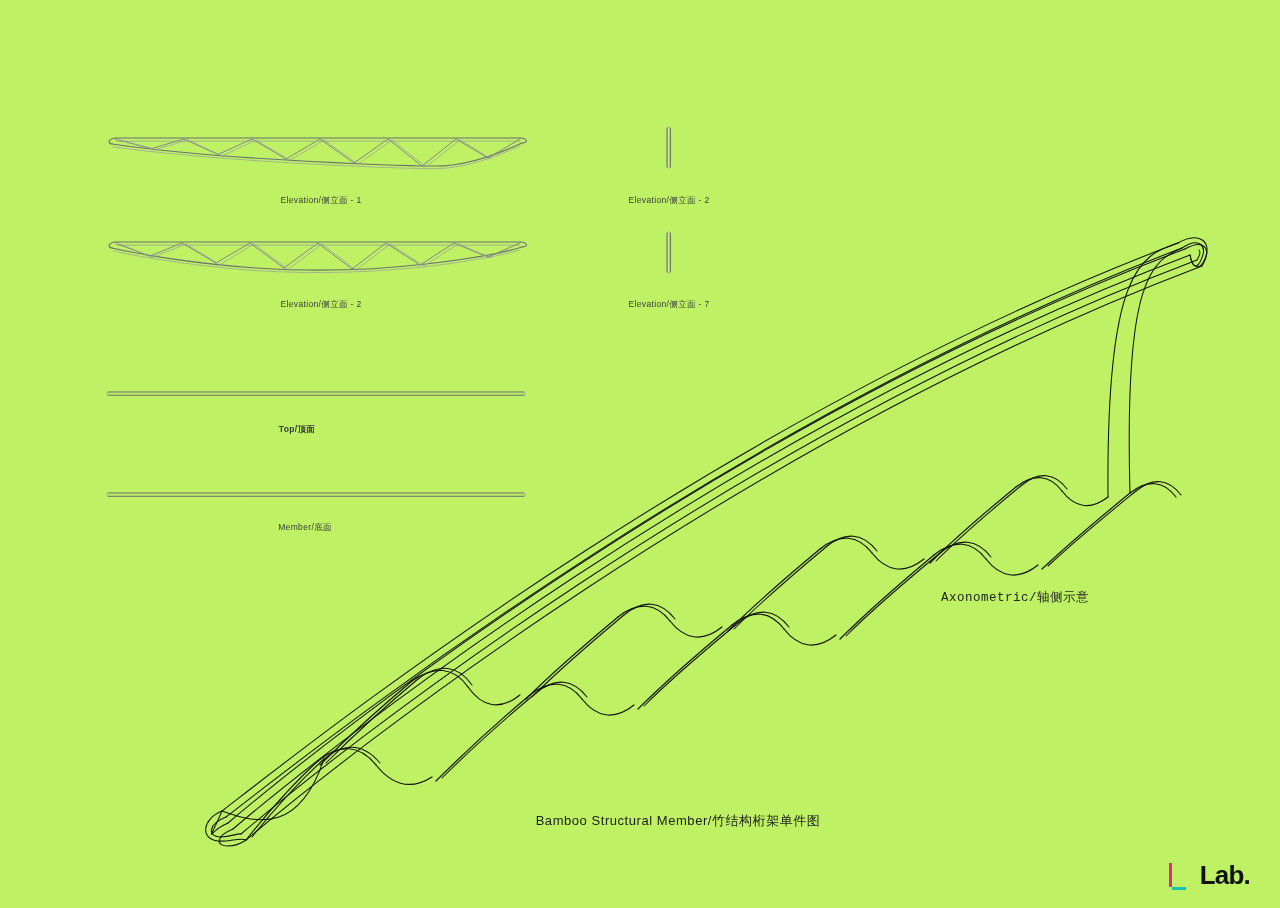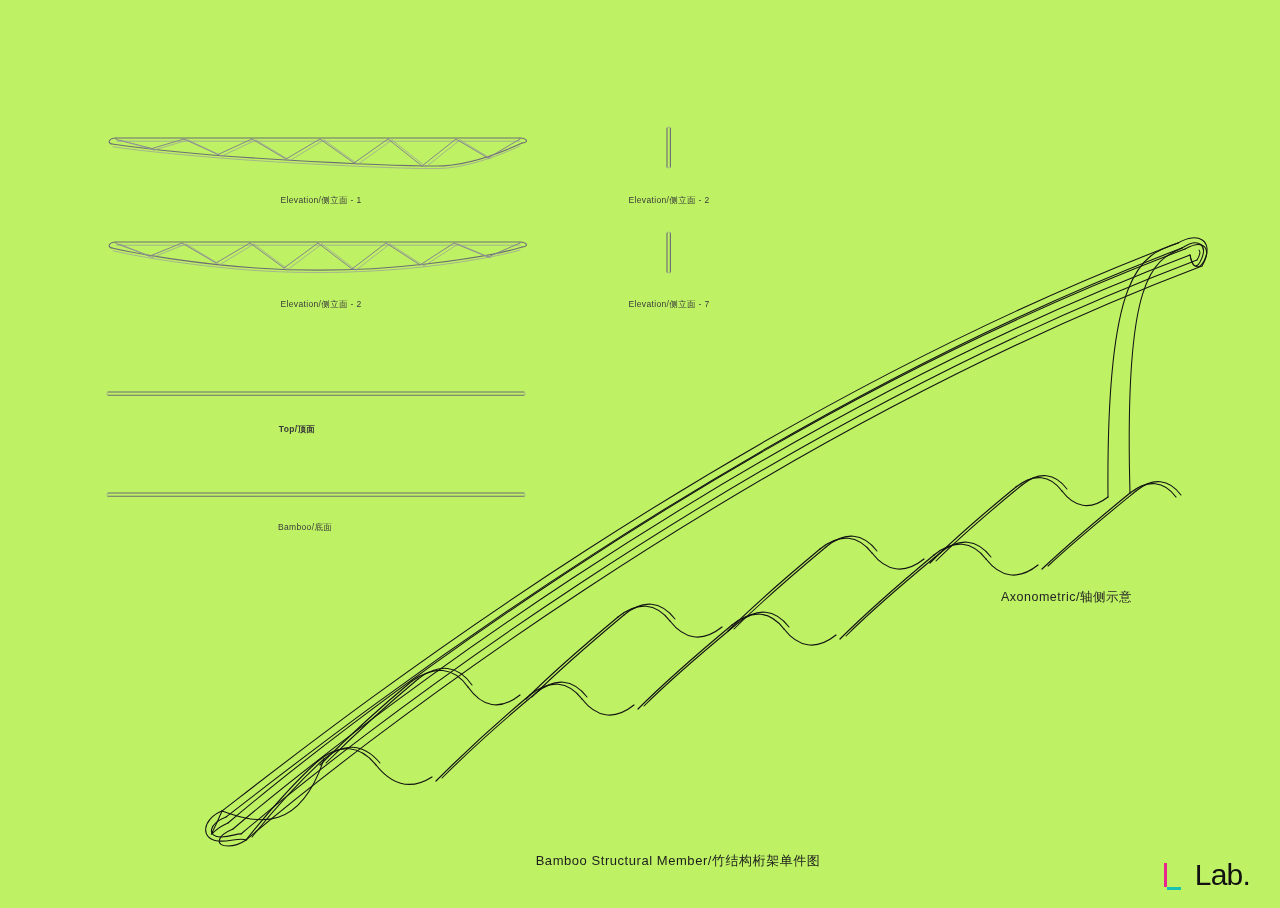--- a/index.html
+++ b/index.html
@@ -111,22 +111,22 @@
   }
   .logo-bar-h {
     position: absolute;
     left: 3px;
     bottom: 0;
     width: 14px;
     height: 3px;
     background: #19c3b2;
   }
   .logo-text {
-    font-size: 30px;
-    font-weight: 400;
+    font-size: 26px;
+    font-weight: 700;
     letter-spacing: -0.8px;
     line-height: 30px;
     color: #111111;
   }
 </style>
 </head>
 <body>
 
 <div id="sheet">
 
@@ -250,21 +250,21 @@
   <div class="view" style="left:106px; top:489px;">
     <svg width="420" height="12" viewBox="0 0 420 12" aria-hidden="true">
       <g class="ortho">
         <path class="chord" d="M 2 4 L 418 4"></path>
         <path class="chord" d="M 2 7.2 L 418 7.2"></path>
         <path class="inner" d="M 2 4 C 0.4 4, 0.4 7.2, 2 7.2"></path>
         <path class="inner" d="M 418 4 C 419.6 4, 419.6 7.2, 418 7.2"></path>
       </g>
     </svg>
   </div>
-  <div class="caption centered" style="left:305px; top:522px;">Bamboo/底面</div>
+  <div class="caption centered" style="left:305px; top:522px;">Member/底面</div>
 
   <div class="view" style="left:200px; top:225px;">
     <svg width="1015" height="620" viewBox="0 0 1015 620" aria-hidden="true">
       <g class="axo">
 
         <path class="tube-edge" d="M 28 598 C 120 520, 520 200, 985 24"></path>
         <path class="tube-edge" d="M 33 604 C 125 526, 525 206, 990 30"></path>
 
         <path class="tube-edge" d="M 41 609 C 133 531, 533 211, 997 35"></path>
         <path class="tube-edge" d="M 46 615 C 138 537, 538 217, 1002 41"></path>
@@ -335,23 +335,23 @@
         <path class="tube-edge" d="M 822 260 C 839 246, 855 248, 867 264"></path>
         <path class="tube-edge" d="M 848 341 C 878 313, 914 284, 936 266"></path>
         <path class="tube-edge" d="M 936 266 C 953 252, 969 254, 981 270"></path>
 
         <path class="tube-edge" d="M 22 586 C 60 600, 100 606, 124 534"></path>
         <path class="tube-edge" d="M 978 18 C 940 30, 906 46, 908 272"></path>
         <path class="tube-edge" d="M 982 23 C 952 36, 924 52, 930 268"></path>
       </g>
     </svg>
   </div>
-  <div class="caption caption-lg" style="left:1001px; top:589px;">Axonometric/轴侧示意</div>
-
-  <div class="caption caption-title centered" style="left:660px; top:852px;padding-left:36px;">Bamboo Structural Member/竹结构桁架单件图</div>
+  <div class="caption caption-lg" style="left:941px; top:589px;font-family:Liberation Mono, monospace;">Axonometric/轴侧示意</div>
+
+  <div class="caption caption-title centered" style="left:660px; top:812px;padding-left:36px;">Bamboo Structural Member/竹结构桁架单件图</div>
 
   <div id="logo">
     <span class="logo-mark">
       <span class="logo-bar-v"></span>
       <span class="logo-bar-h"></span>
     </span>
     <span class="logo-text">Lab.</span>
   </div>
 
 </div>

